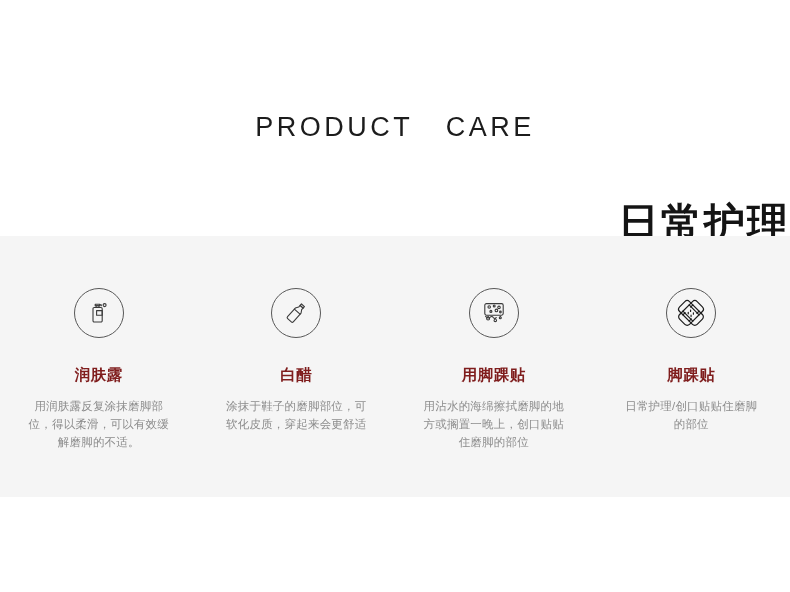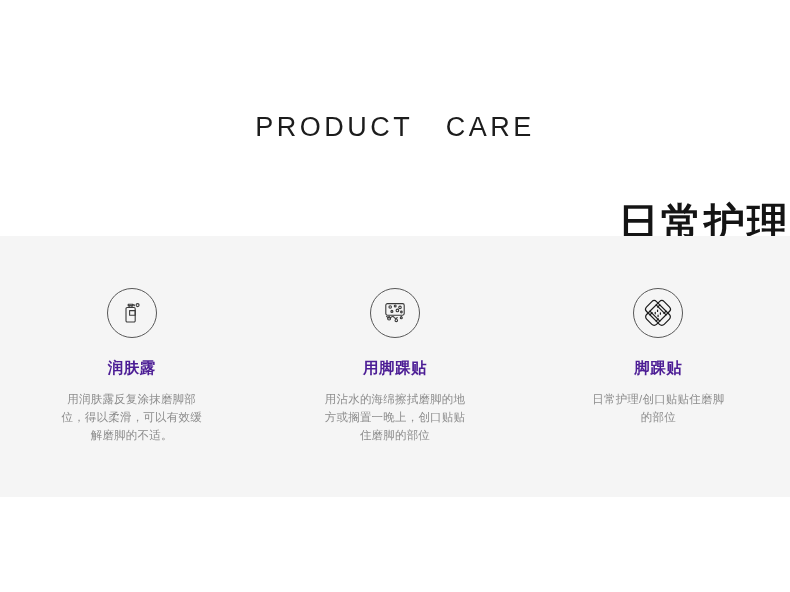--- a/index.html
+++ b/index.html
@@ -87,24 +87,24 @@
     display: flex;
     align-items: center;
     justify-content: center;
     box-sizing: border-box;
   }
   .icon-circle svg {
     display: block;
   }
 
   .col-title {
-    margin-top: 20px;
+    margin-top: 27px;
     font-size: 15.5px;
     font-weight: 700;
-    color: #4c1d95;
+    color: #7f1d1d;
     letter-spacing: 0.5px;
     line-height: 20px;
     text-align: center;
   }
   .col-desc {
     margin-top: 12px;
     font-size: 11.5px;
     font-weight: 400;
     color: #8c8c8c;
     line-height: 18px;
@@ -143,20 +143,33 @@
           <path d="M15.8 6.9 h1.5 v0.9"></path>
           <path d="M10.2 9.5 h6.8 a1.2 1.2 0 0 1 1.2 1.2 v12.1 a1.2 1.2 0 0 1 -1.2 1.2 h-6.8 a1.2 1.2 0 0 1 -1.2 -1.2 v-12.1 a1.2 1.2 0 0 1 1.2 -1.2 z"></path>
           <path d="M12.6 12.6 h5.6 v4.6 h-5.6 z"></path>
           <circle cx="20.6" cy="7.1" r="1.5"></circle>
         </svg>
       </div>
       <div class="col-title">润肤露</div>
       <div class="col-desc">用润肤露反复涂抹磨脚部位，得以柔滑，可以有效缓解磨脚的不适。</div>
     </div>
 
+    <div class="col">
+      <div class="icon-circle">
+        <svg width="30" height="30" viewBox="0 0 30 30" fill="none" stroke="#3a3a3a" stroke-width="1.1" stroke-linejoin="round" stroke-linecap="round">
+          <g transform="rotate(42 15 15)">
+            <path d="M13.0 4.6 h4.0 v2.0 h-4.0 z"></path>
+            <path d="M13.0 6.6 h4.0 v2.2 l1.9 3.0 v11.6 a1.4 1.4 0 0 1 -1.4 1.4 h-4.9 a1.4 1.4 0 0 1 -1.4 -1.4 v-11.6 l1.8 -3.0 z"></path>
+            <path d="M11.2 13.2 h7.6"></path>
+          </g>
+        </svg>
+      </div>
+      <div class="col-title">白醋</div>
+      <div class="col-desc">涂抹于鞋子的磨脚部位，可软化皮质，穿起来会更舒适</div>
+    </div>
 
     <div class="col">
       <div class="icon-circle">
         <svg width="32" height="32" viewBox="0 0 32 32" fill="none" stroke="#3a3a3a" stroke-width="1.1" stroke-linejoin="round" stroke-linecap="round">
           <path d="M8.4 6.6 h15.2 a1.6 1.6 0 0 1 1.6 1.6 v8.4 a1.6 1.6 0 0 1 -1.6 1.6 h-15.2 a1.6 1.6 0 0 1 -1.6 -1.6 v-8.4 a1.6 1.6 0 0 1 1.6 -1.6 z"></path>
           <circle cx="11.2" cy="10.0" r="1.25"></circle>
           <circle cx="16.2" cy="8.9" r="0.95"></circle>
           <circle cx="21.0" cy="10.4" r="1.25"></circle>
           <circle cx="12.9" cy="14.4" r="1.0"></circle>
           <circle cx="18.4" cy="13.4" r="1.3"></circle>

